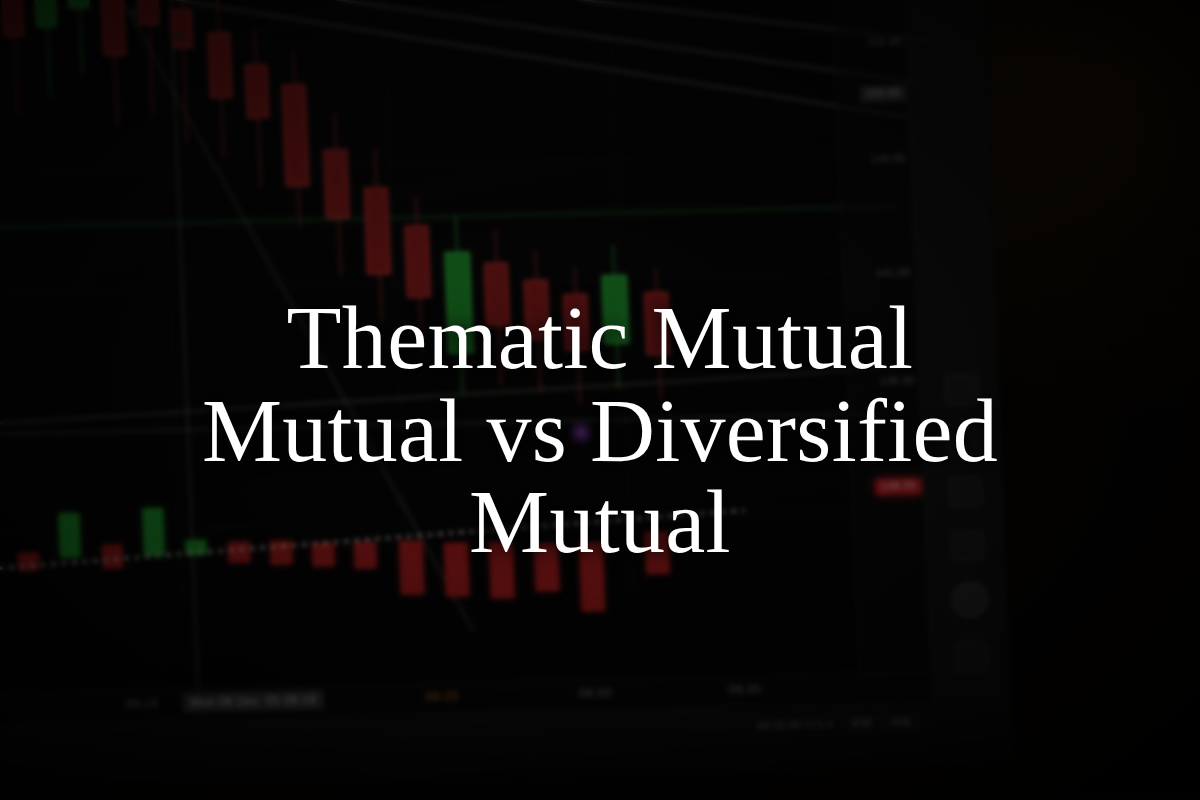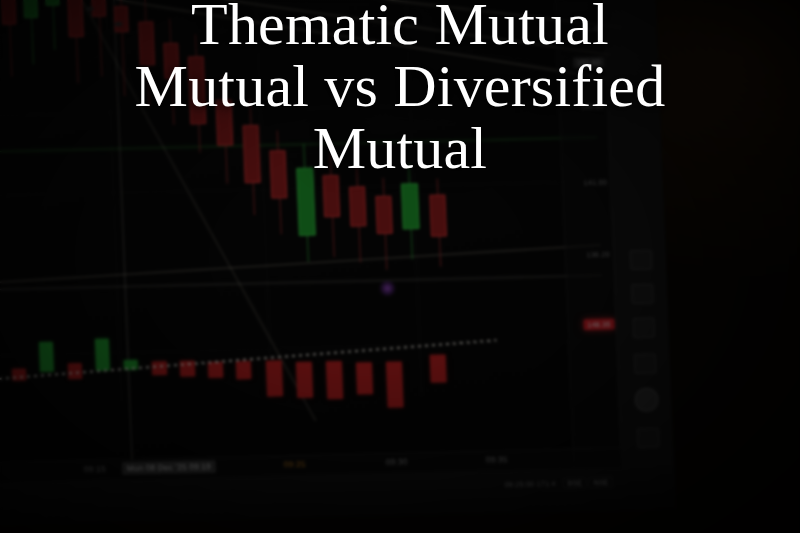--- a/index.html
+++ b/index.html
@@ -190,22 +190,23 @@
   .vignette{
     position:absolute;inset:0;pointer-events:none;
     background:radial-gradient(ellipse 70% 72% at 46% 48%,
         rgba(0,0,0,0) 28%, rgba(0,0,0,.40) 66%, rgba(0,0,0,.80) 100%);
   }
 
   
   .title-overlay{
     position:absolute;inset:0;
     display:flex;flex-direction:column;
-    align-items:center;justify-content:flex-start;
+    align-items:center;justify-content:center;
     pointer-events:none;
+    margin-top:48px;
   }
   .title-line{
     font-family:"Liberation Serif","DejaVu Serif",serif;
     color:#ffffff;
     font-size:60px;
     line-height:1.03;
     letter-spacing:.2px;
     text-align:center;
     white-space:nowrap;
     text-shadow:0 1px 10px rgba(0,0,0,.85), 0 0 28px rgba(0,0,0,.55);

